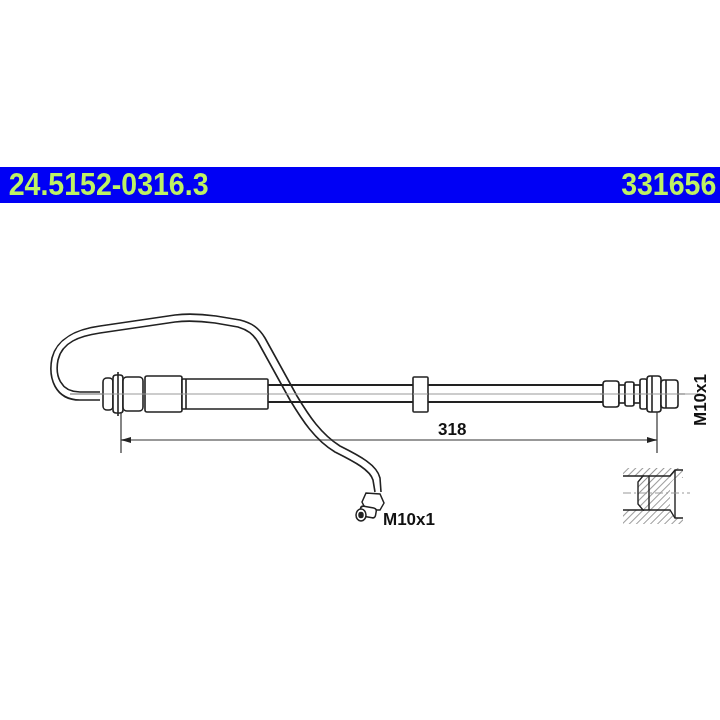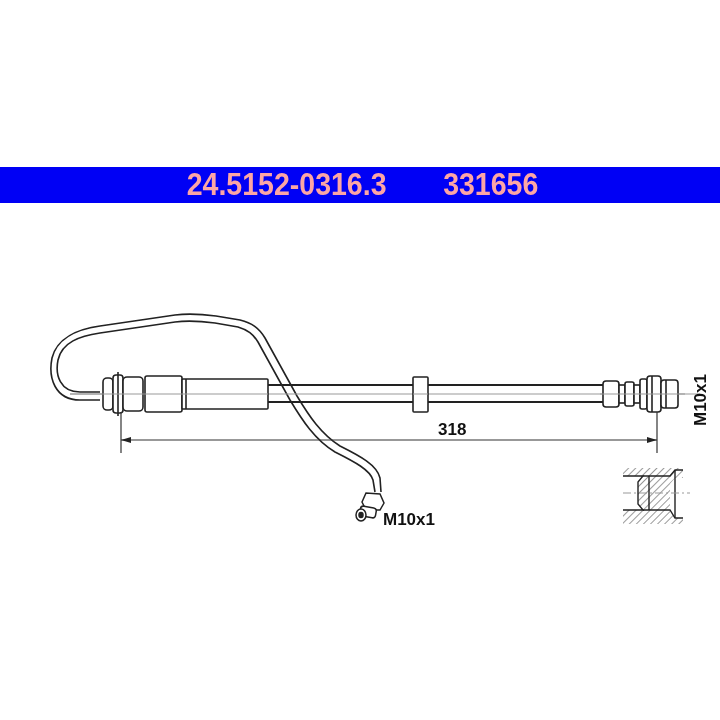--- a/index.html
+++ b/index.html
@@ -1,20 +1,20 @@
 <!DOCTYPE html>
 <html><head>
 <meta charset="utf-8">
 <style>
   html, body { margin: 0; padding: 0; background: #ffffff; }
   body { width: 720px; height: 720px; position: relative; overflow: hidden; font-family: "Liberation Sans", sans-serif; }
   .banner {
     position: absolute; left: 0; top: 167px; width: 720px; height: 36px;
-    background: #0000f5; color: #fca5a5;
-    display: flex; justify-content: center; align-items: center;
+    background: #0000f5; color: #bef264;
+    display: flex; justify-content: space-between; align-items: center;
     font-family: "Liberation Sans", sans-serif; font-weight: bold; font-size: 31px;
     letter-spacing: 0px;
   }
   .banner span { display: inline-block; transform: scaleX(0.92); }
   .banner .gap { width: 44px; }
   svg.drawing { position: absolute; left: 0; top: 0; }
   .dimtext { font-family: "Liberation Sans", sans-serif; font-weight: bold; font-size: 17px; fill: #111; }
 </style>
 </head>
 <body>

